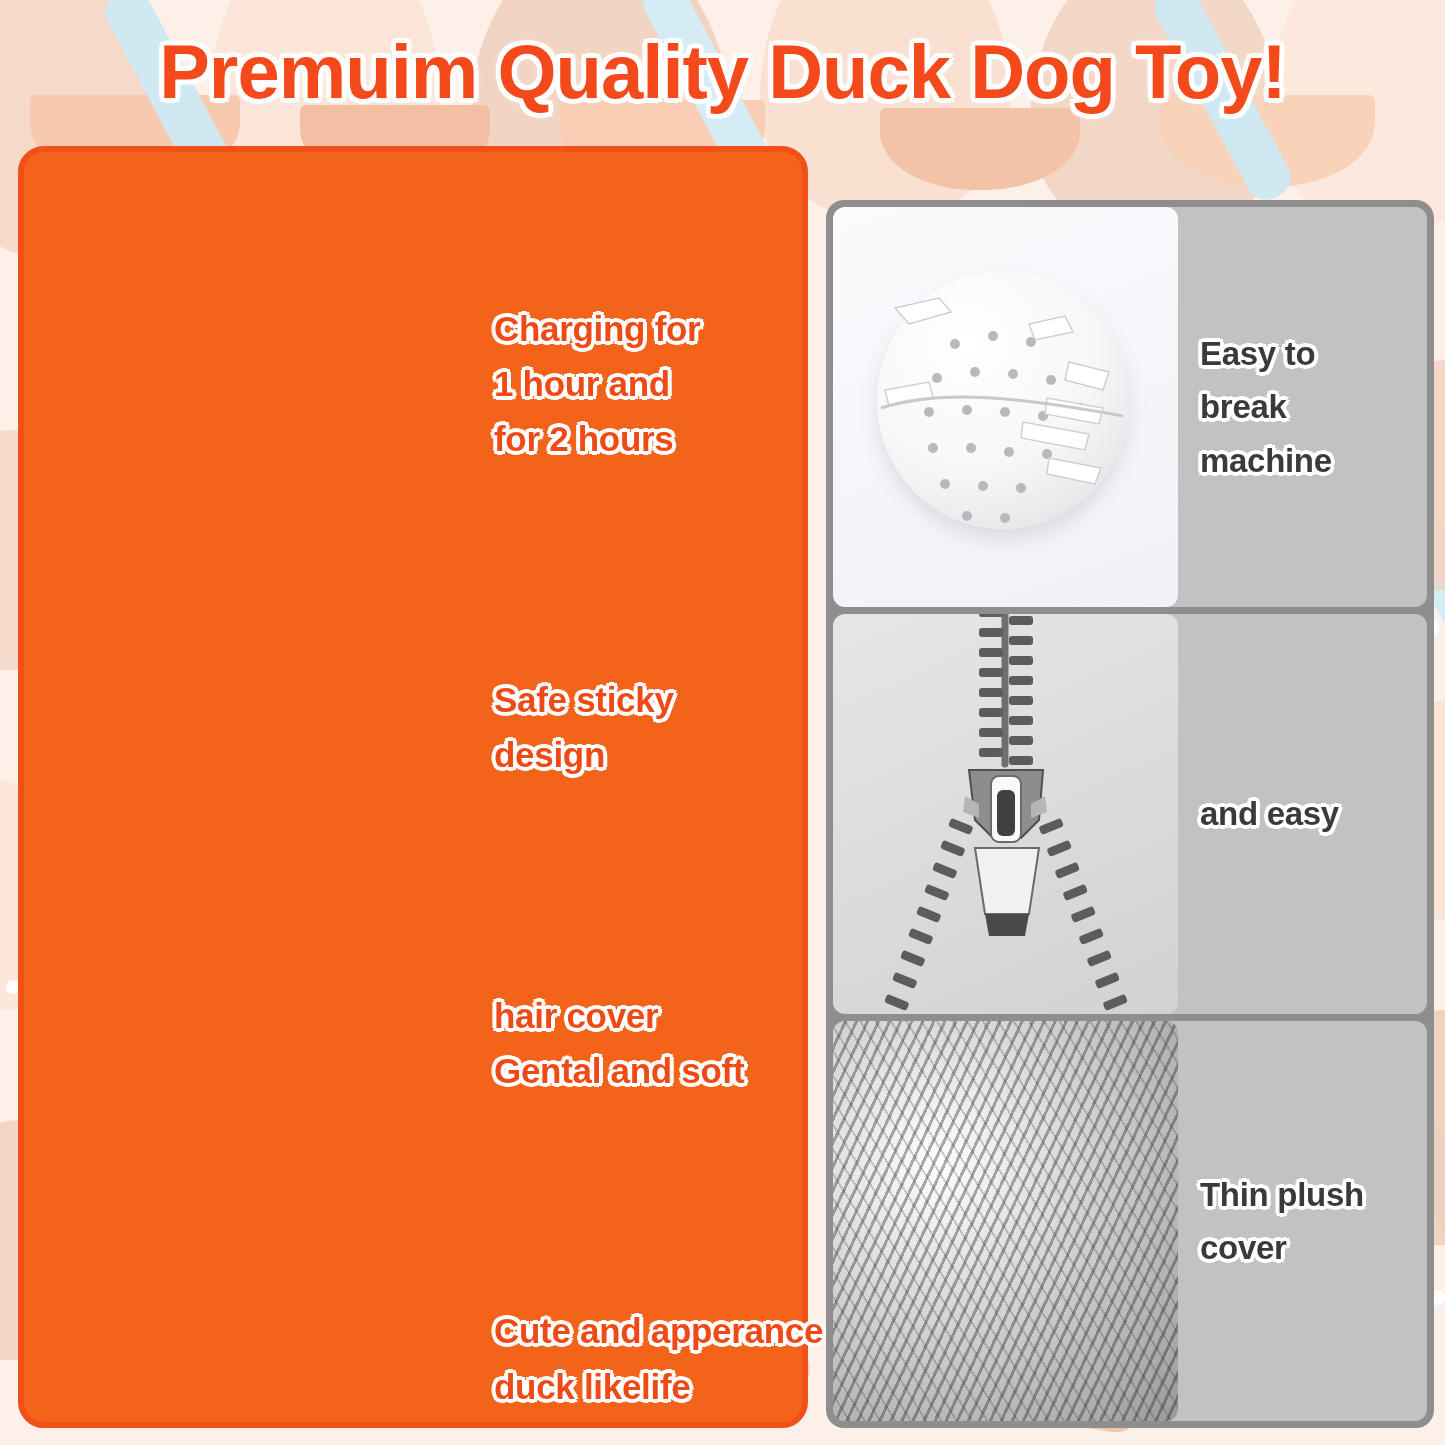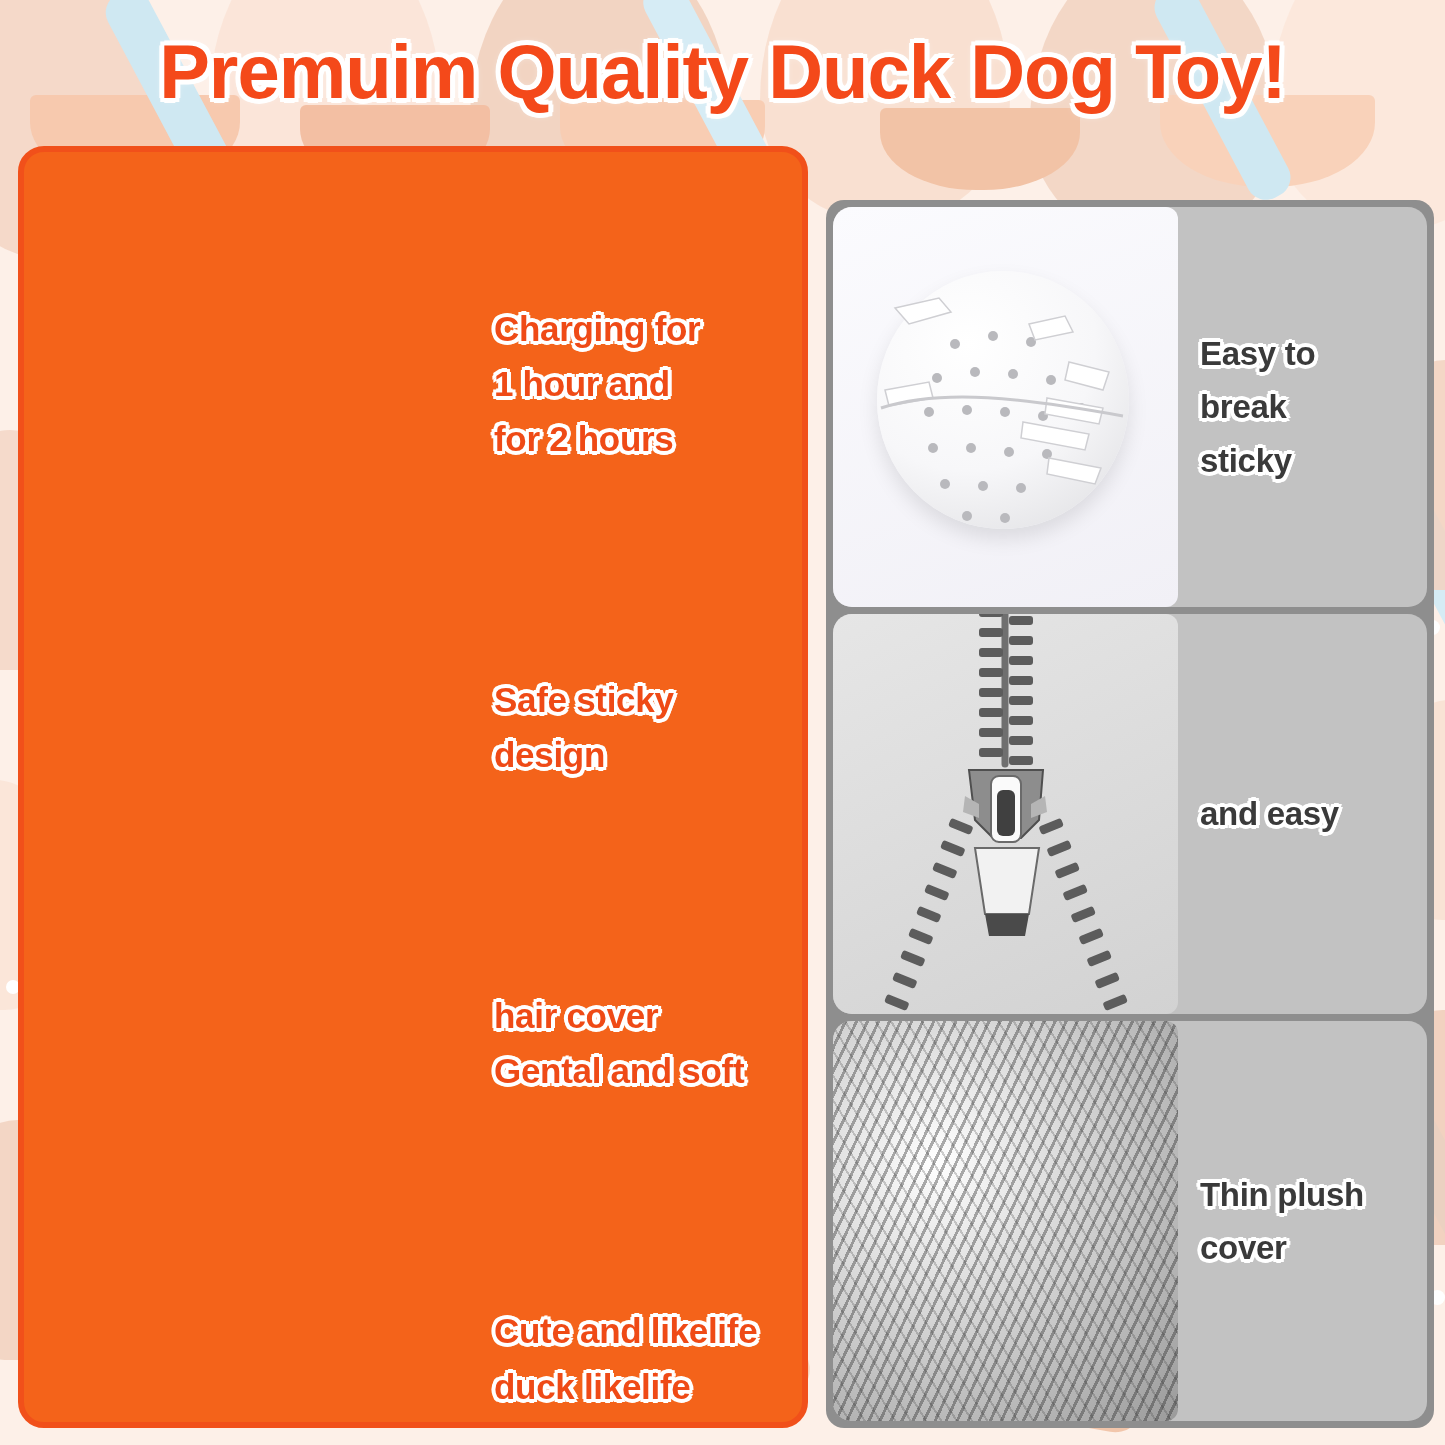--- a/index.html
+++ b/index.html
@@ -138,21 +138,21 @@
     padding: 7px;
     display: flex;
     flex-direction: column;
     gap: 7px;
     z-index: 4;
   }
   .rrow {
     flex: 1;
     display: flex;
     background: #c2c2c2;
-    border-radius: 19px;
+    border-radius: 12px;
     overflow: hidden;
     min-height: 0;
   }
   .rphoto {
     flex: 0 0 345px;
     border-radius: 12px;
     overflow: hidden;
     position: relative;
   }
   .rtext {
@@ -358,21 +358,21 @@
             </g>
             <g fill="none" stroke="#e2622a" stroke-width="5" stroke-linecap="round">
               <path d="M392 206 C 376 226, 368 252, 368 280"></path>
               <path d="M374 202 C 354 226, 344 254, 344 284"></path>
               <path d="M356 198 C 334 224, 324 254, 324 286"></path>
             </g>
           </svg>
         </div>
       </div>
       <div class="ltext">
-        <span>Cute and likelife</span>
+        <span>Cute and apperance</span>
         <span>duck likelife</span>
       </div>
     </div>
   </div>
 
   <div id="right-card">
 
     <div class="rrow">
       <div class="rphoto">
         <div class="ph">
@@ -411,21 +411,21 @@
               <polygon points="216,246 268,256 262,272 214,262"></polygon>
               <polygon points="52,178 96,170 100,186 56,194"></polygon>
             </g>
             <path d="M48 196 C 110 176, 190 186, 290 204" fill="none" stroke="#c9c9cd" stroke-width="3"></path>
           </svg>
         </div>
       </div>
       <div class="rtext">
         <span>Easy to</span>
         <span>break</span>
-        <span>sticky</span>
+        <span>machine</span>
       </div>
     </div>
 
     <div class="rrow">
       <div class="rphoto">
         <div class="ph">
           <div style="position:absolute;inset:0;background:linear-gradient(155deg,#e6e6e6,#d2d2d2);"></div>
           <svg viewBox="0 0 345 400" style="position:absolute;inset:0;width:100%;height:100%;">
             <g stroke="#6f6f6f" stroke-width="7" stroke-linecap="round" fill="none">
               <path d="M172 -10 L172 150"></path>

